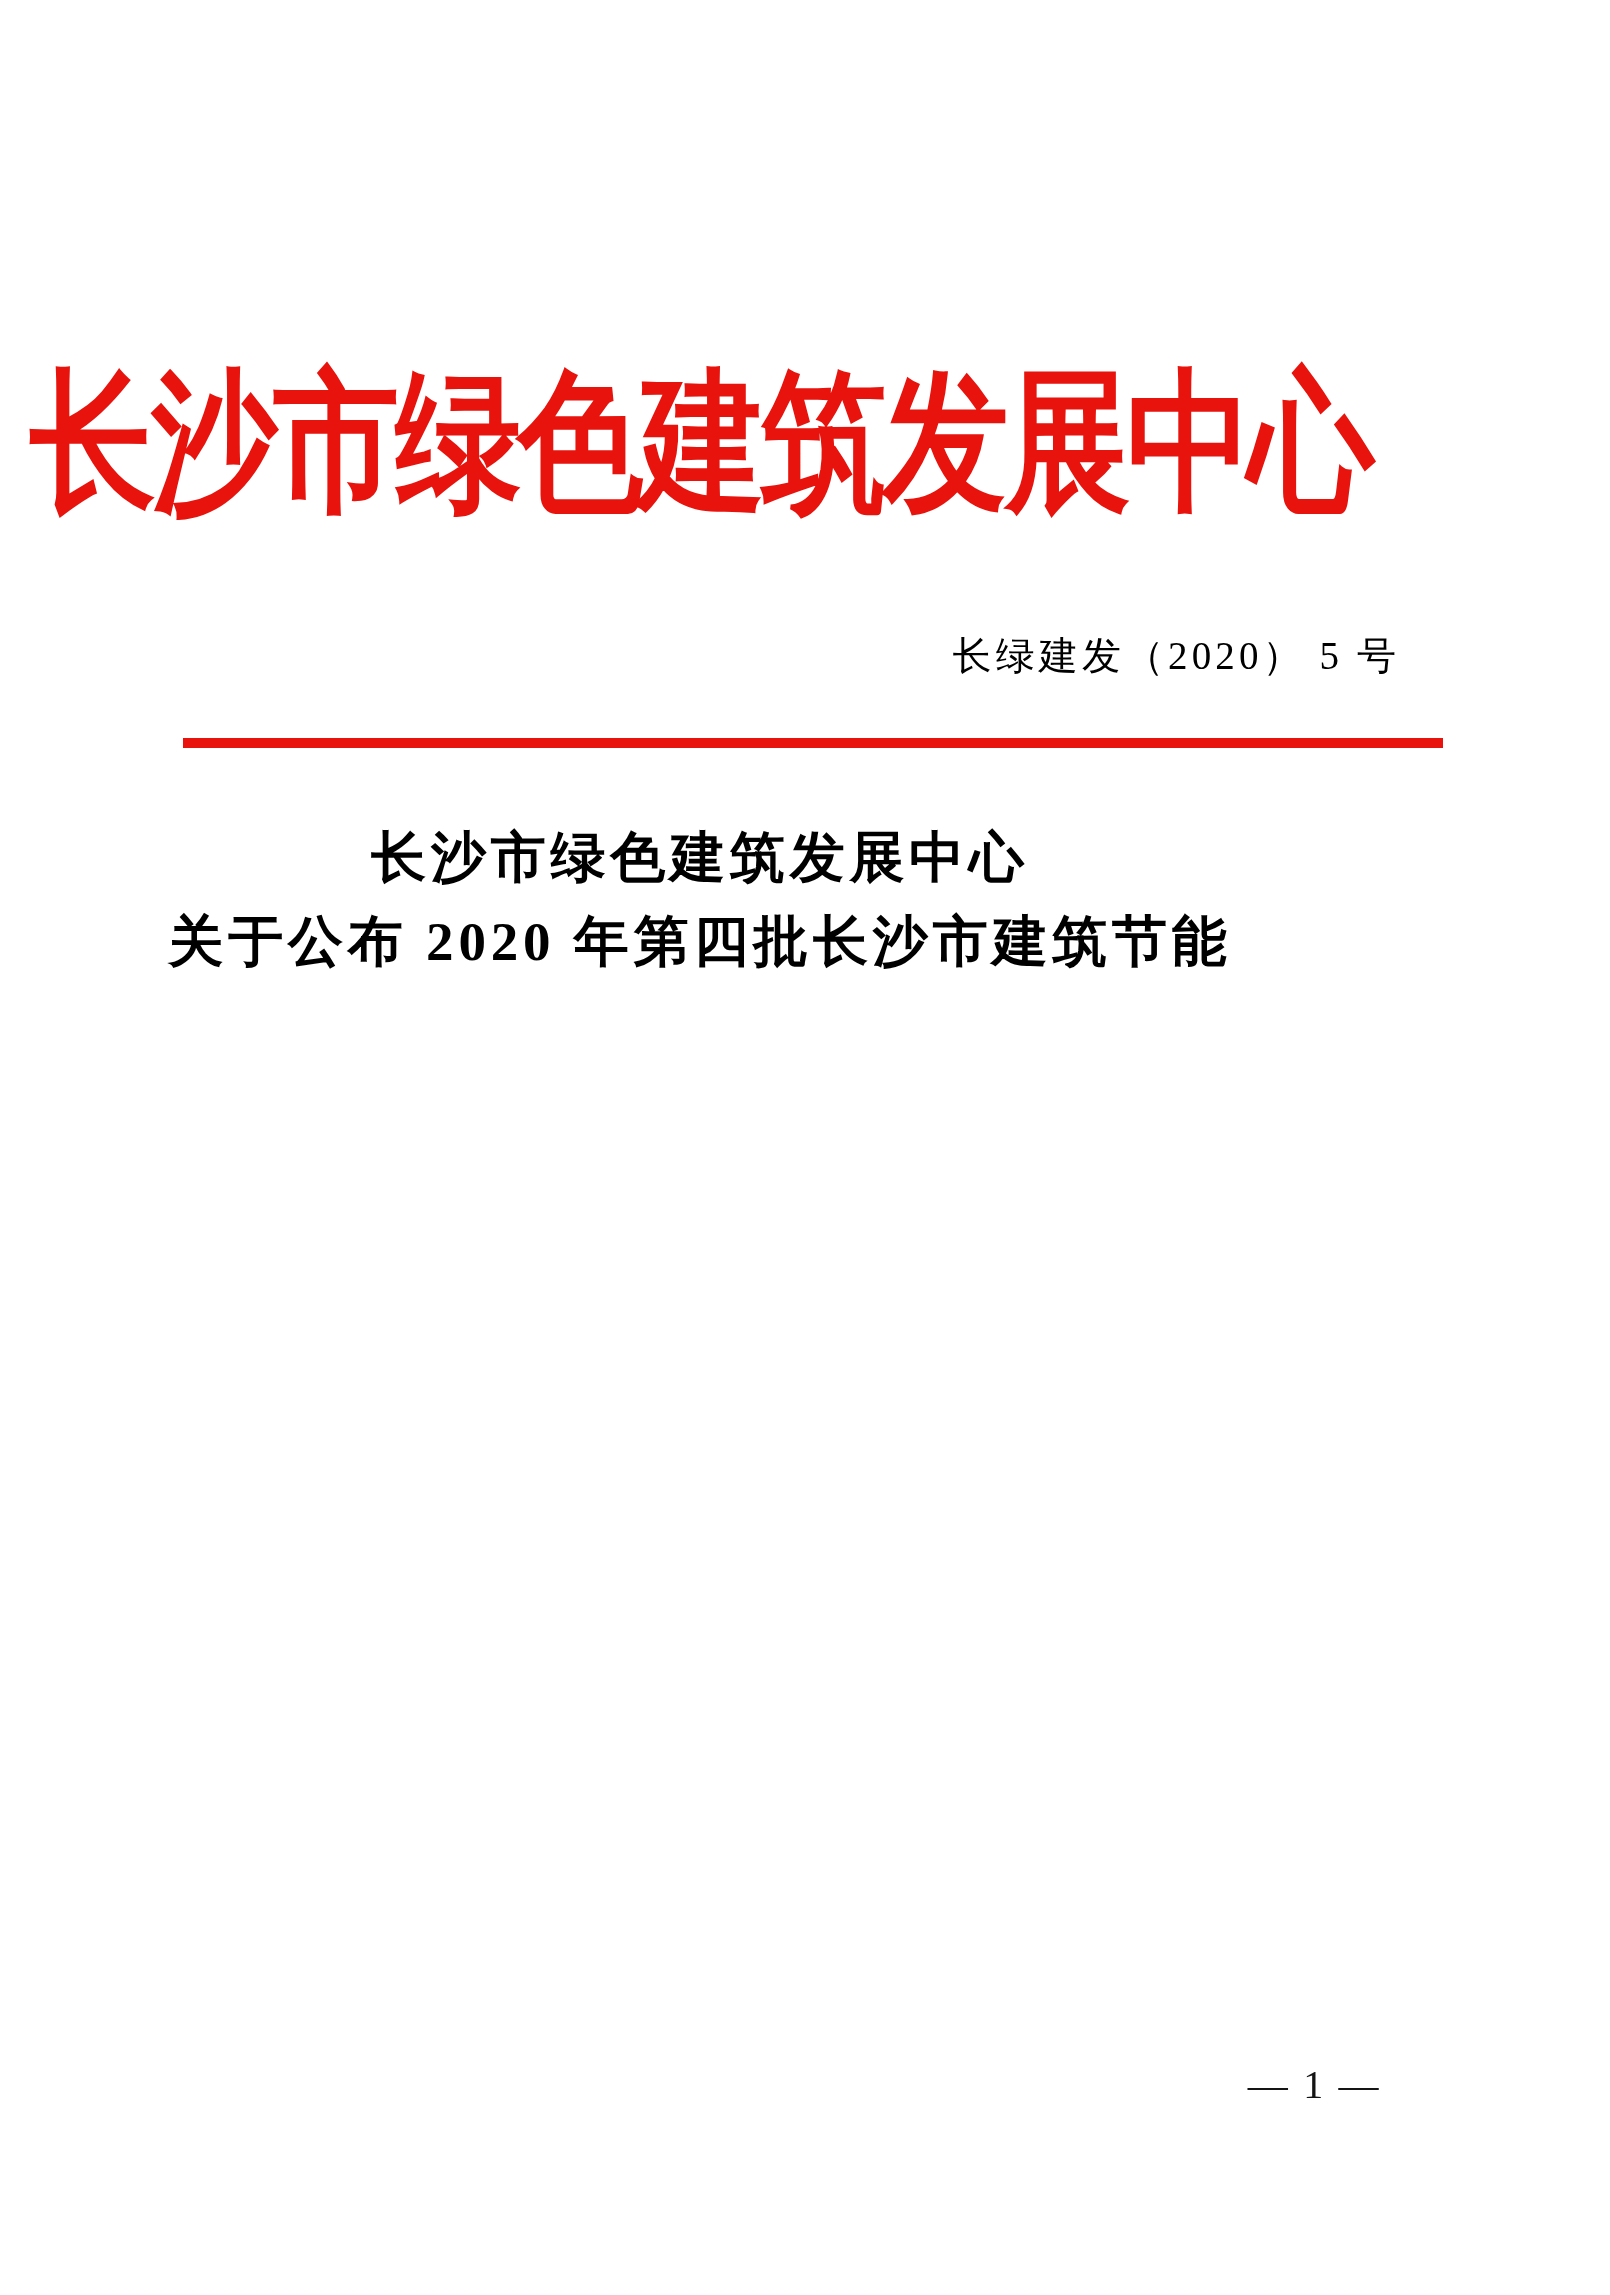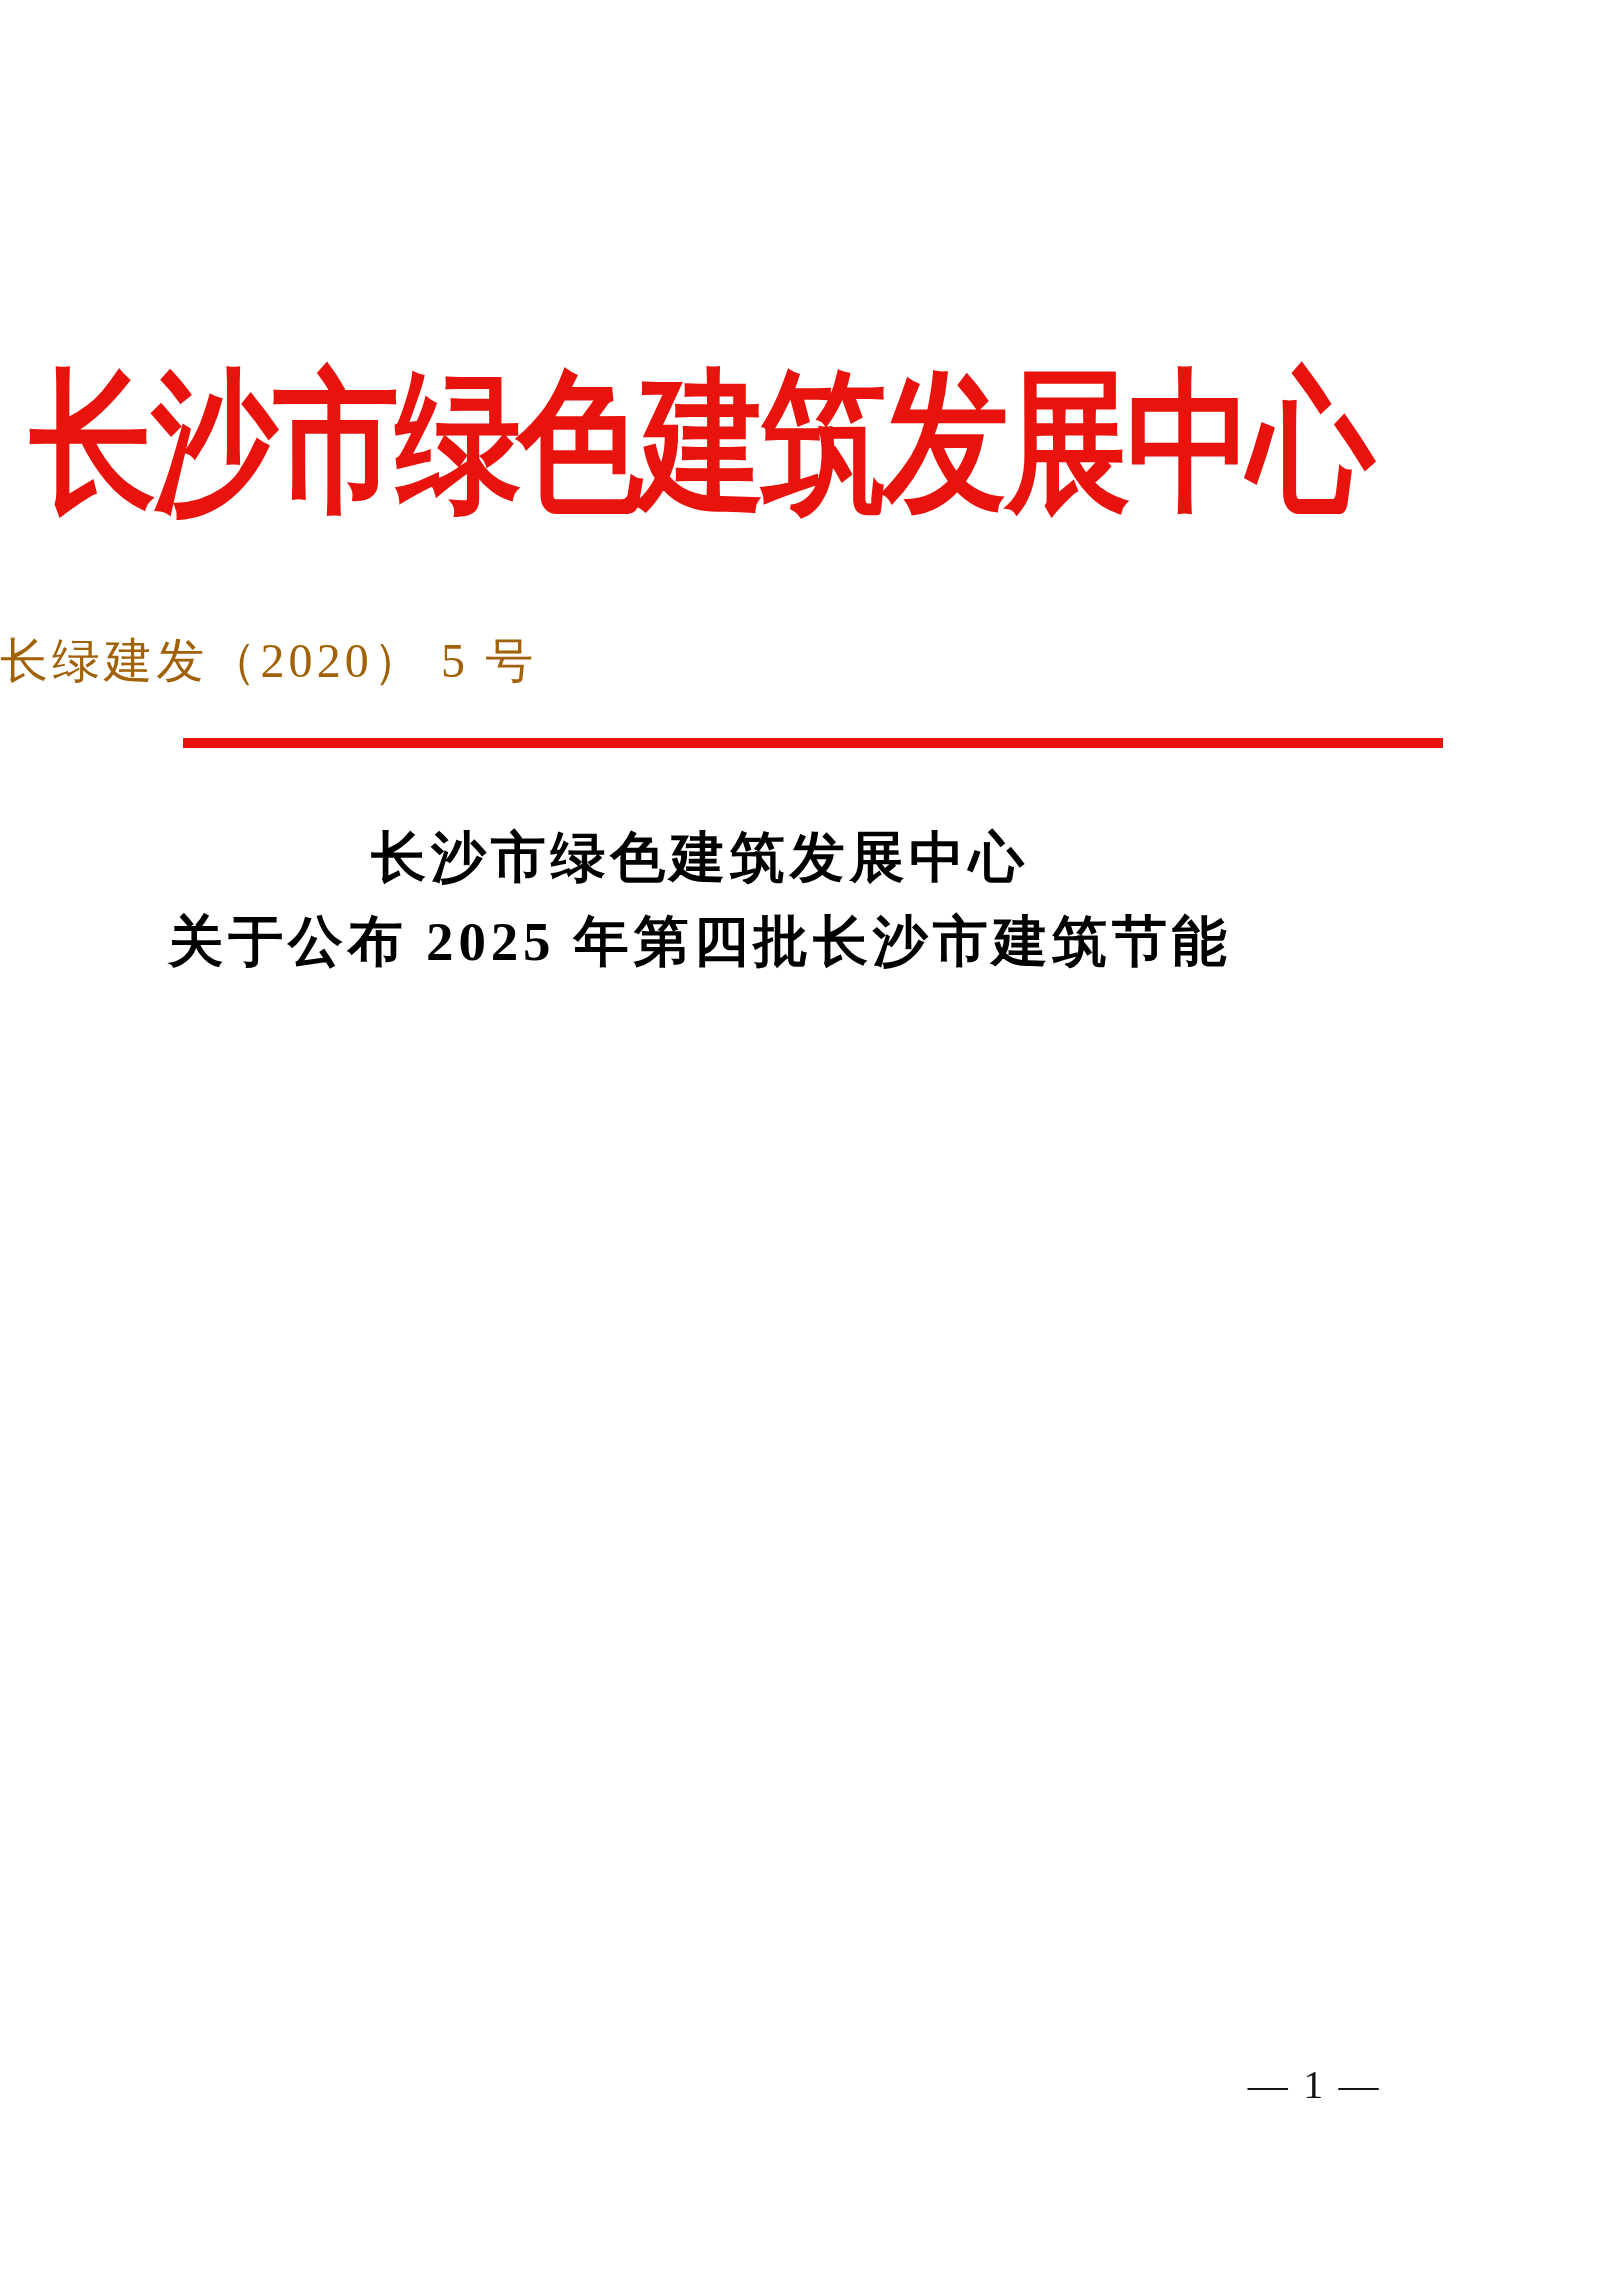--- a/index.html
+++ b/index.html
@@ -35,24 +35,24 @@
   .agency-title .stretch {
     display: inline-block;
     transform: scaleY(1.22);
     transform-origin: center;
   }
   .doc-number {
     position: absolute;
     top: 629px;
     left: 0;
     width: 100%;
-    text-align: left;
-    font-size: 48px;
+    text-align: right;
+    font-size: 39px;
     letter-spacing: 4.1px;
-    color: #a16207;
+    color: #000000;
     white-space: nowrap;
   }
   .red-divider {
     position: absolute;
     top: 738px;
     left: 183px;
     width: 1260px;
     height: 10.2px;
     background: #e8130c;
   }
@@ -109,20 +109,20 @@
   <div class="agency-title">
     <span class="stretch">长沙市绿色建筑发展中心</span>
   </div>
 
   <div class="doc-number">长绿建发（2020） 5 号</div>
 
   <div class="red-divider"></div>
 
   <div class="notice-title">
     <div class="title-line">长沙市绿色建筑发展中心</div>
-    <div class="title-line">关于公布 2025 年第四批长沙市建筑节能</div>
+    <div class="title-line">关于公布 2020 年第四批长沙市建筑节能</div>
   </div>
 
 
   <div class="page-number">— 1 —</div>
 
 </div>
 
 
 </body></html>

